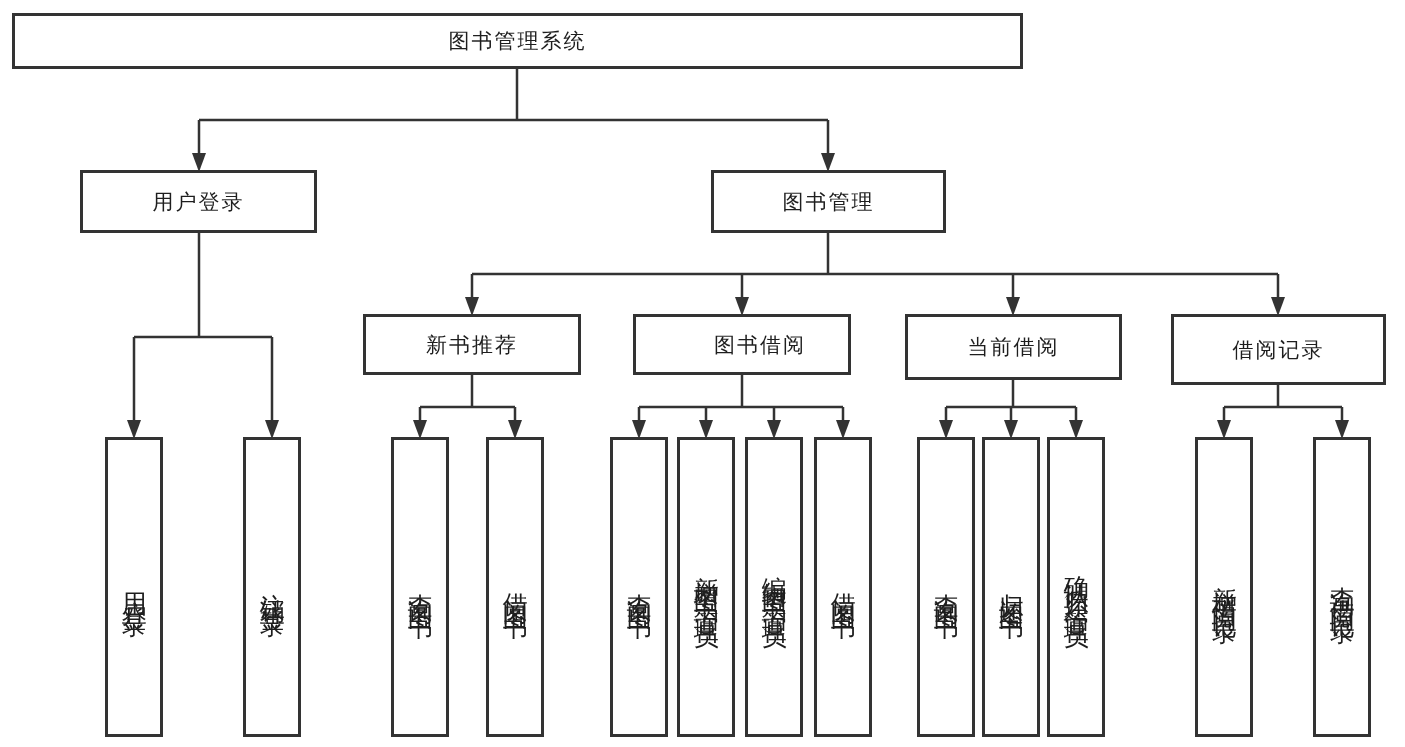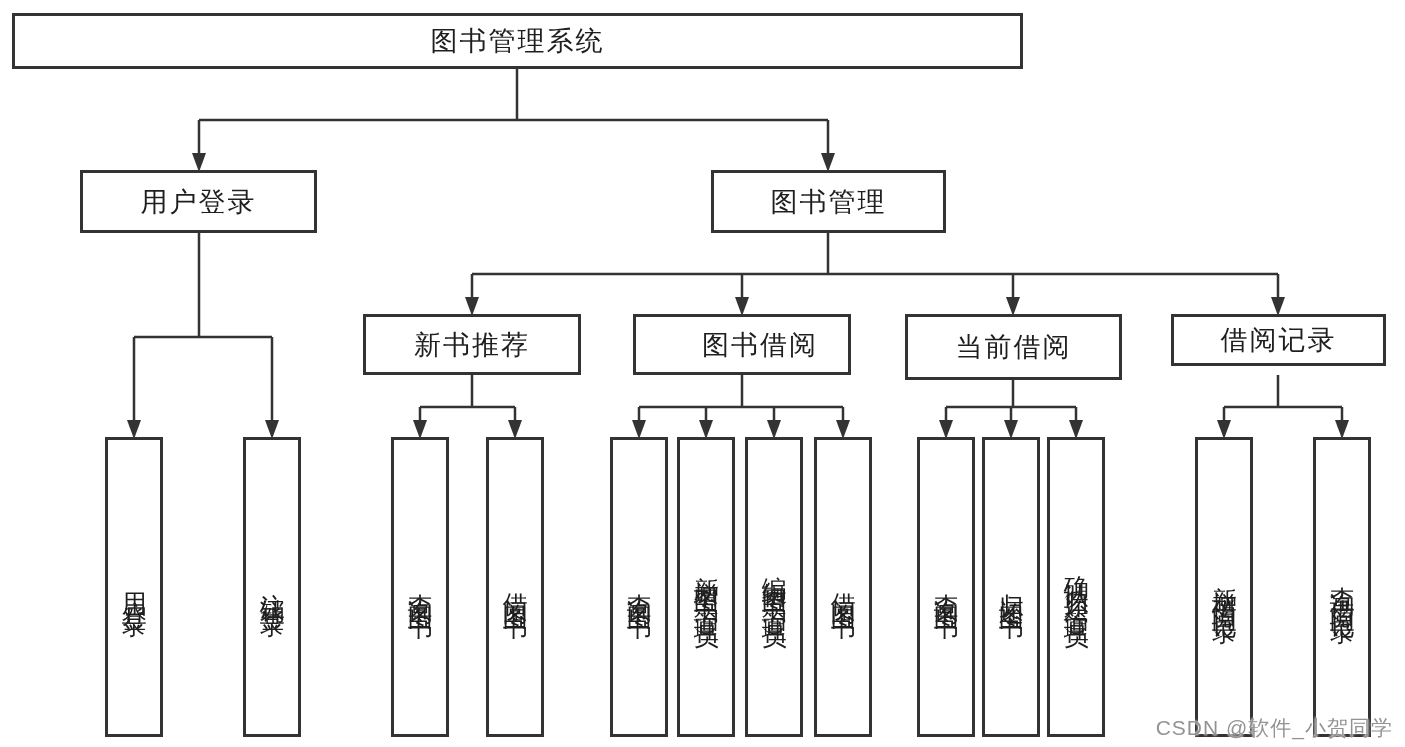--- a/index.html
+++ b/index.html
@@ -6,21 +6,21 @@
   .canvas{
     position:relative;width:1405px;height:747px;background:#ffffff;
     font-family:"Liberation Sans",sans-serif;overflow:hidden;color:#222;
   }
   .connector-layer{position:absolute;left:0;top:0;z-index:1;}
   .node{
     position:absolute;box-sizing:border-box;background:#ffffff;
     border:3px solid #333333;display:flex;align-items:center;justify-content:center;
     z-index:2;color:#1e1e1e;
   }
-  .h-node{font-size:27px;letter-spacing:2px;white-space:nowrap;}
+  .h-node{font-size:21px;letter-spacing:2px;white-space:nowrap;}
   .leaf .vtext{
     writing-mode:vertical-rl;text-orientation:mixed;
     font-size:25px;letter-spacing:7px;line-height:1.1;
   }
   .watermark{
     position:absolute;right:12px;bottom:5px;z-index:3;
     font-size:21px;letter-spacing:1px;color:rgba(128,128,128,0.85);
     text-shadow:0 0 2px #ffffff,0 0 3px #ffffff;white-space:nowrap;
   }
 </style>
@@ -75,21 +75,21 @@
 
   <div class="node h-node" style="left:711px;top:170px;width:235px;height:63px;">
     <span>图书管理</span>
   </div>
   <div class="node h-node" style="left:633px;top:314px;width:218px;height:61px;padding-left:36px;">
     <span>图书借阅</span>
   </div>
   <div class="node h-node" style="left:905px;top:314px;width:217px;height:66px;">
     <span>当前借阅</span>
   </div>
-  <div class="node h-node" style="left:1171px;top:314px;width:215px;height:52px;">
+  <div class="node h-node" style="left:1171px;top:314px;width:215px;height:71px;">
     <span>借阅记录</span>
   </div>
 
   <div class="node leaf" style="left:105px;top:437px;width:58px;height:300px;">
     <span class="vtext">用户登录</span>
   </div>
   <div class="node leaf" style="left:243px;top:437px;width:58px;height:300px;">
     <span class="vtext">注销登录</span>
   </div>
 
@@ -123,15 +123,14 @@
     <span class="vtext">确认归还（管理员）</span>
   </div>
 
   <div class="node leaf" style="left:1195px;top:437px;width:58px;height:300px;">
     <span class="vtext">新增借阅记录</span>
   </div>
   <div class="node leaf" style="left:1313px;top:437px;width:58px;height:300px;">
     <span class="vtext">查询借阅记录</span>
   </div>
 
-  <div class="watermark">CSDN @软件_小贺同学</div>
 
 </div>
 
 </body></html>

